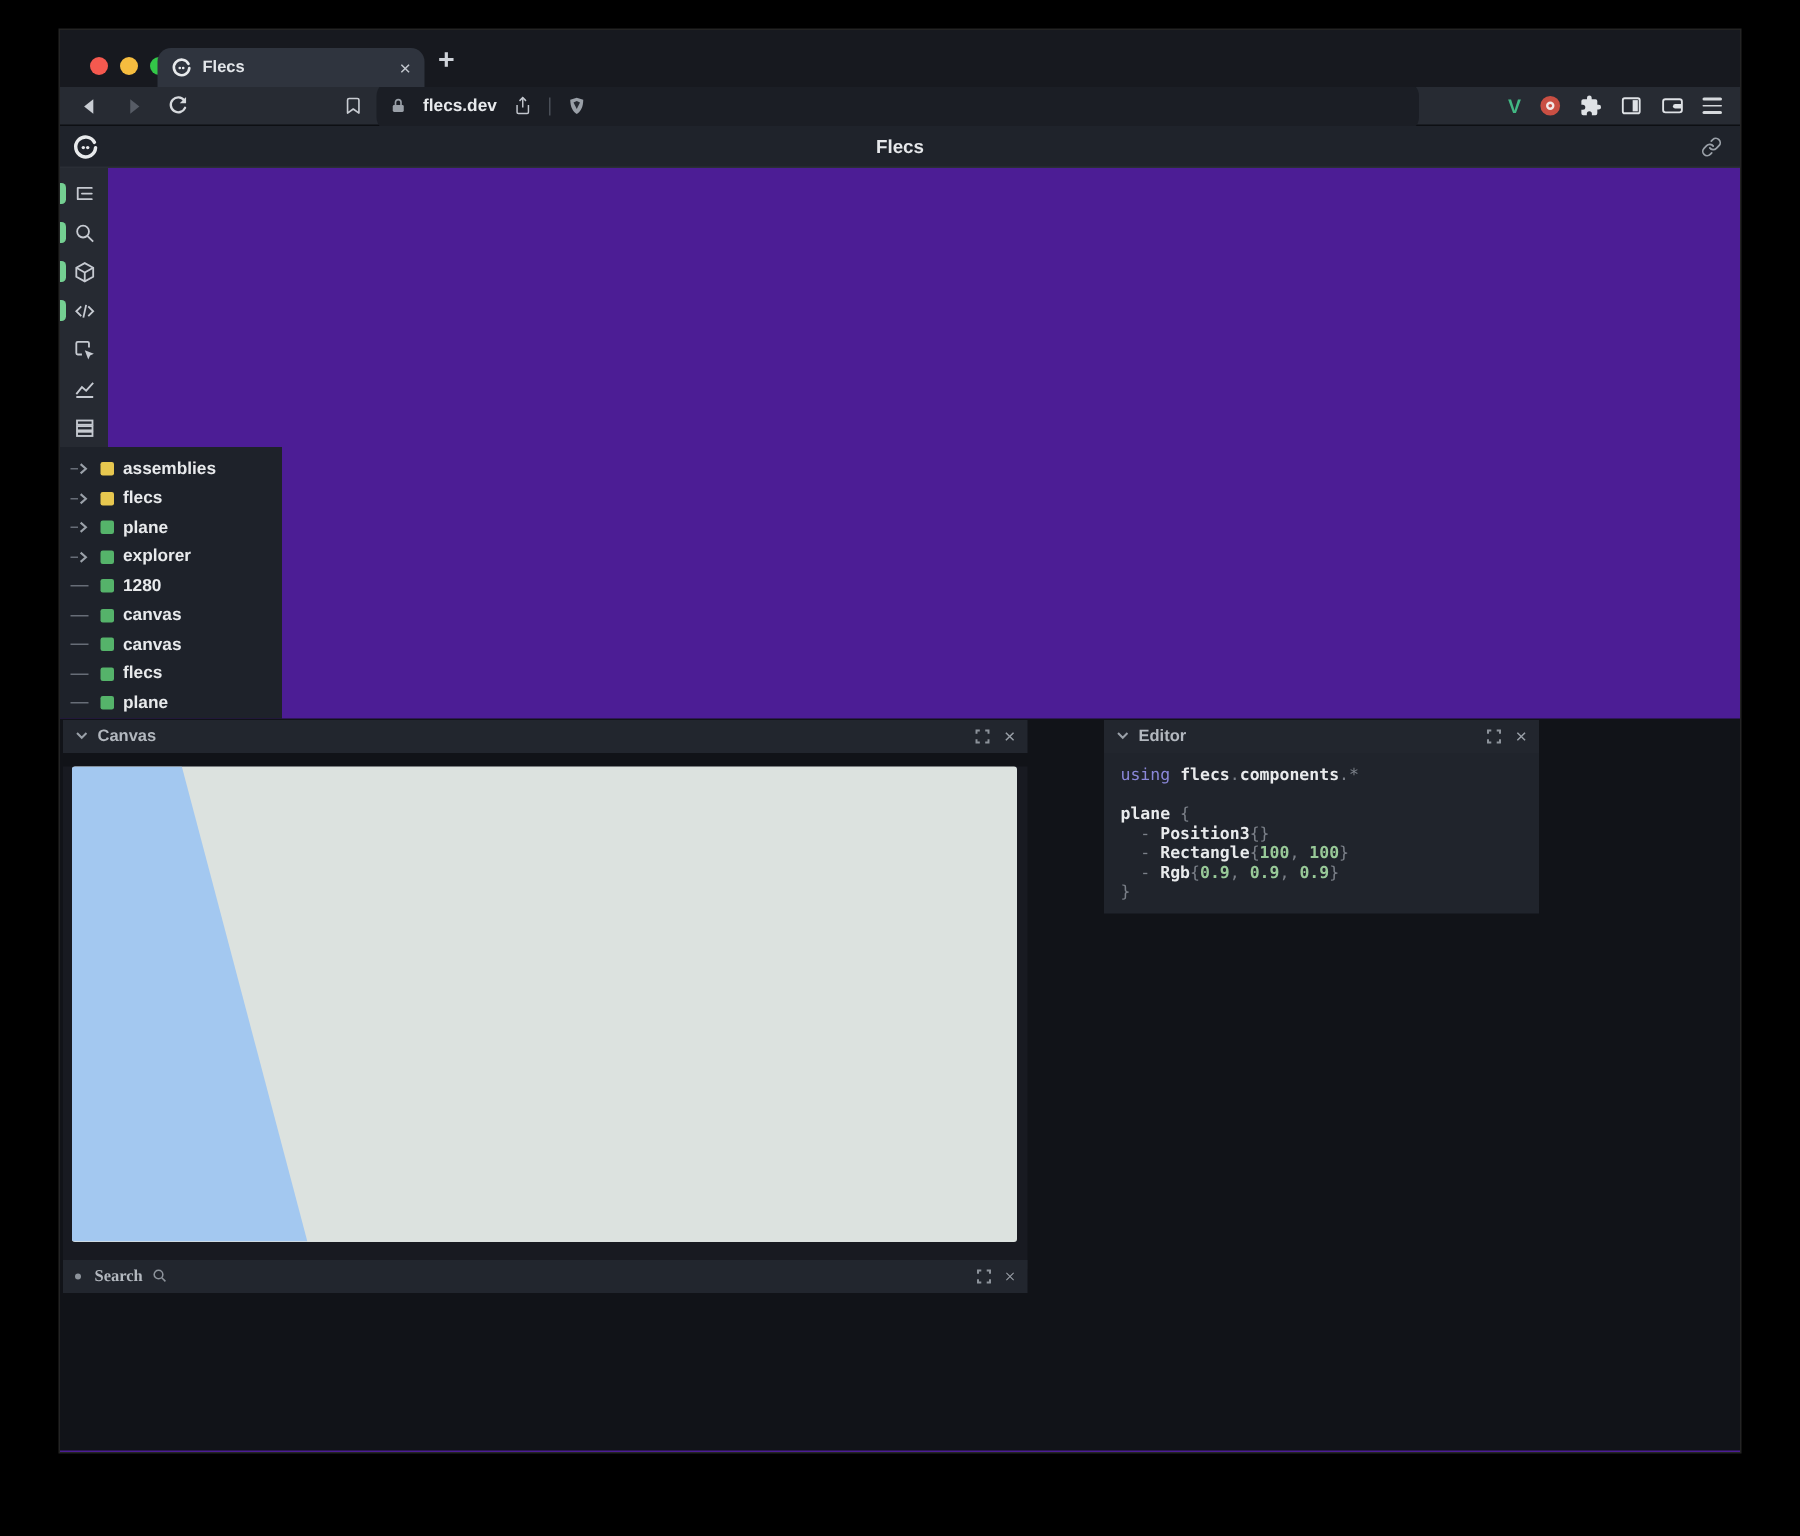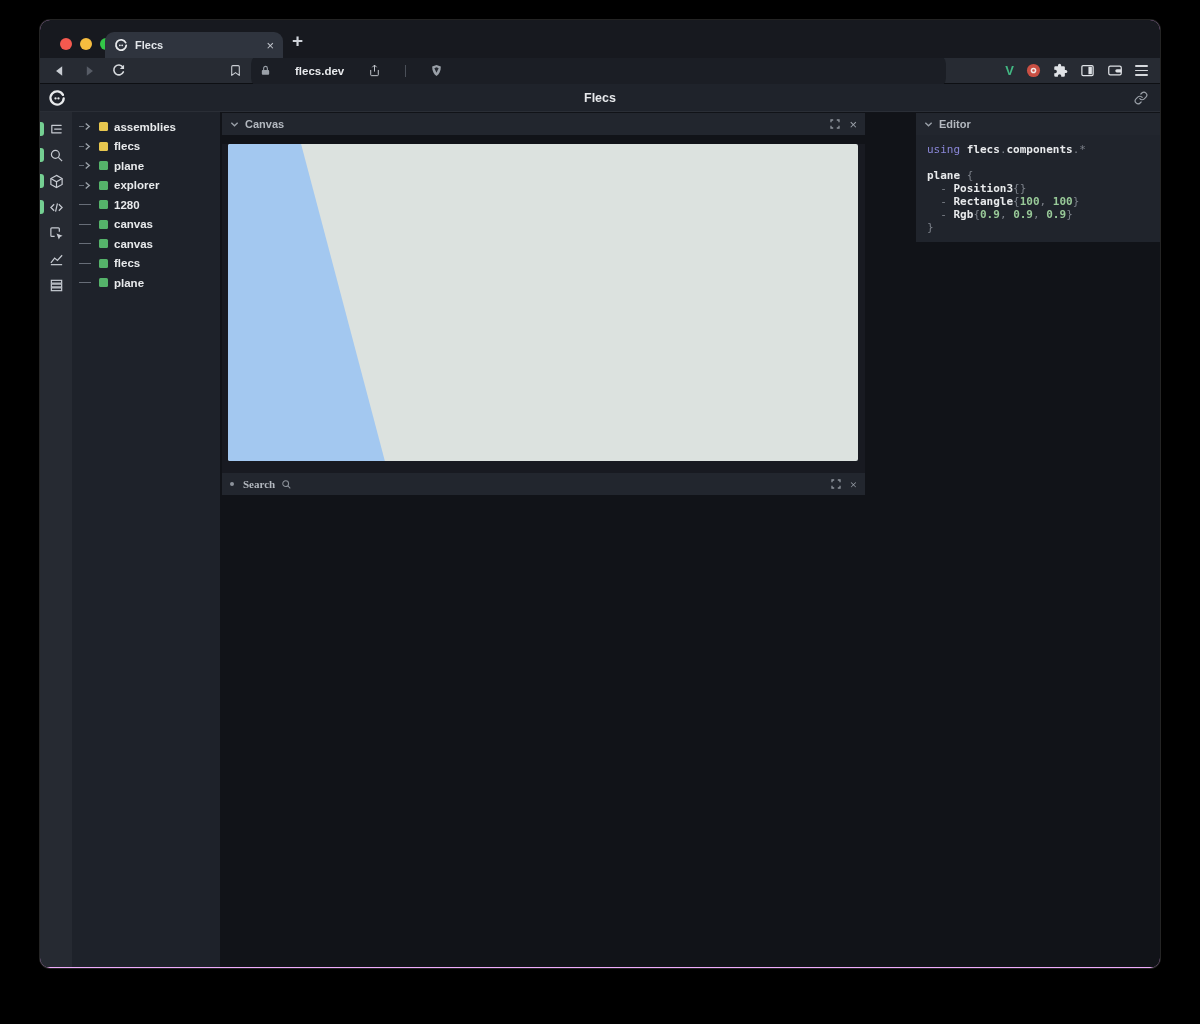--- a/index.html
+++ b/index.html
@@ -1,56 +1,56 @@
 <!DOCTYPE html>
 <html style="--entity_yellow: #e7c74f; --entity_green: #55b36a; --active_pill: #74cf92; --canvas_blue: #a3c8f0; --canvas_gray: #dce2df; --code_keyword: #8a87d8; --code_ident: #e8eaec; --code_punct: #7b8089; --code_number: #98c998;"><head>
 <meta charset="utf-8">
 <style>
   * { margin:0; padding:0; box-sizing:border-box; }
   html,body { width:1200px; height:1024px; background:#000; font-family:"Liberation Sans", sans-serif; overflow:hidden; }
 
   .window { position:absolute; left:40px; top:20px; width:1120px; height:948px;
-            border-radius:10px; overflow:hidden; background:#f0abfc;
+            border-radius:0; overflow:hidden; background:#4c1d95;
             box-shadow:0 0 0 1px rgba(255,255,255,0.14); }
 
   
   .tabstrip { height:38px; background:#17191f; position:relative; }
   .traffic { position:absolute; left:20px; top:18px; display:flex; gap:8px; }
   .traffic span { width:12px; height:12px; border-radius:50%; display:block; }
   .tl-red { background:#f5594f; } .tl-yellow { background:#f6bd3f; } .tl-green { background:#33c748; }
   .tab { position:absolute; left:65px; top:12px; width:178px; height:26px; background:#2f343e;
          border-radius:9px 9px 0 0; display:flex; align-items:center; padding:0 9px; gap:7px; }
   .tab-title { font-size:11px; font-weight:bold; color:#e3e6ea; flex:1; }
   .tab-close { color:#c3c7ce; font-size:13px; line-height:1; cursor:default; }
   .newtab { position:absolute; left:252px; top:10px; color:#cfd3d9; font-size:19px; font-weight:bold; }
 
   
   .navbar { height:26px; background:#272b33; display:flex; align-items:center; padding:0 12px;
             border-bottom:1px solid #0d0f13; }
   .nav-ic { width:16px; height:16px; display:flex; align-items:center; justify-content:center; margin-right:13px; }
   .nav-spacer { width:88px; }
   .urlbar { width:695px; height:34px; background:#1b1e25; border-radius:10px; display:flex;
-            align-items:center; padding:0 9px; gap:24px; margin-left:8px; }
+            align-items:center; padding:0 9px; gap:11px; margin-left:8px; }
   .url-domain { font-size:11.5px; font-weight:bold; color:#e8eaed; }
   .url-path { font-size:11.5px; color:#8b9097; flex:1; white-space:nowrap; overflow:hidden; }
   .url-div { width:1px; height:12px; background:#4a4f58; }
   .extensions { margin-left:auto; display:flex; align-items:center; gap:12px; }
   .ext-v { color:#42b883; font-weight:bold; font-size:13px; }
   .hamburger span { display:block; width:13px; height:1.8px; background:#d6d9dd; margin:2.4px 0; border-radius:1px; }
 
   
   .appheader { height:28px; background:#1f232b; border-bottom:1px solid #2a2e36;
                position:relative; display:flex; align-items:center; }
   .app-logo { position:absolute; left:8px; top:5px; }
   .app-title { position:absolute; left:0; right:0; text-align:center; font-size:12.5px;
                font-weight:bold; color:#e6e8eb; }
   .link-ic { position:absolute; right:12px; top:7px; }
 
   
-  .appbody { display:flex; height:855px; }
+  .appbody { display:flex; height:855px;flex-direction:column; }
   .iconstrip { width:32px; background:#262a32; padding-top:4px; }
   .sicon { height:26px; display:flex; align-items:center; justify-content:center; position:relative; }
   .sicon svg { stroke:#c6cad1; fill:none; stroke-width:1.3; }
   .sicon.active::before { content:''; position:absolute; left:0; top:6px; width:4px; height:14px;
                           border-radius:0 3px 3px 0; background:var(--active_pill); }
 
   .treepanel { width:148px; background:#1e222a; padding-top:5px; }
   .tree-row { height:19.5px; display:flex; align-items:center; padding-left:7px; }
   .connector { width:17px; display:flex; align-items:center; flex:none; }
   .cline { height:1px; background:#676d77; width:5px; }

